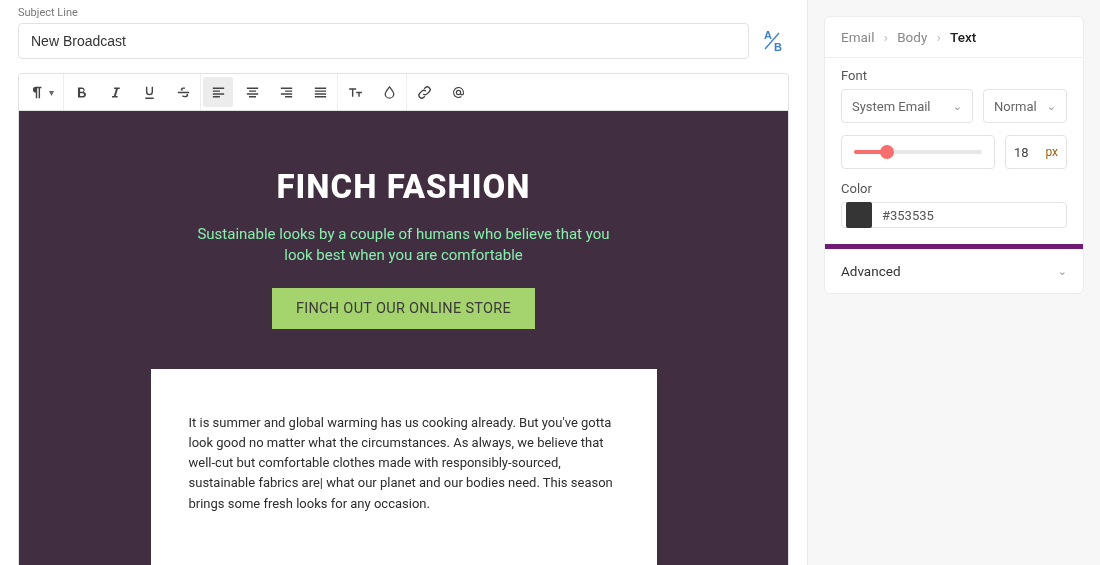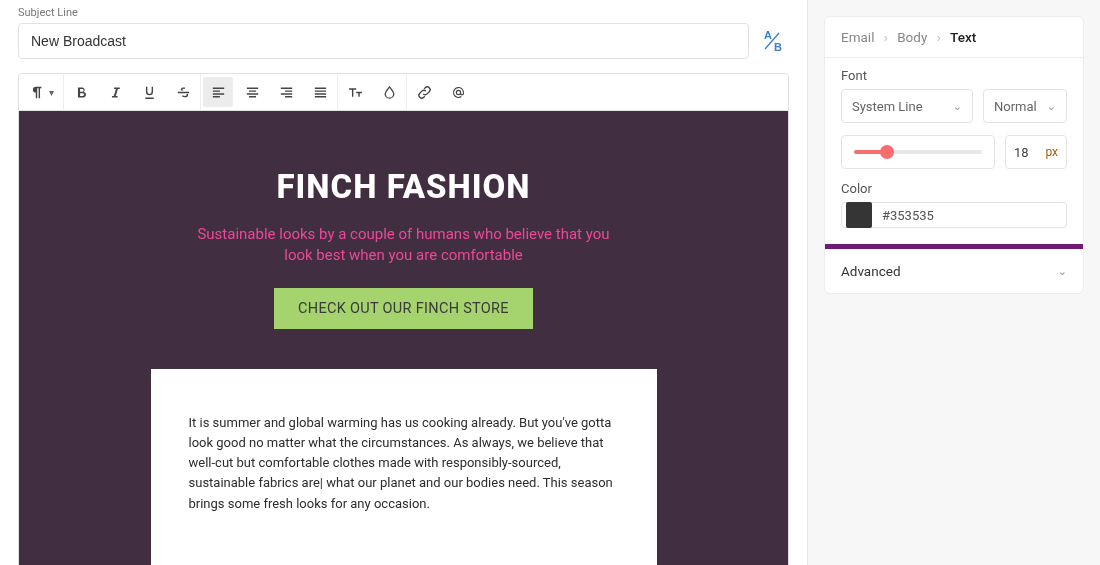--- a/index.html
+++ b/index.html
@@ -19,21 +19,21 @@
   .tb-group:last-child{border-right:none;}
   .tb-btn { width: 30px; height: 30px; background: transparent; border: none; border-radius: 3px; margin: 0 2px; display:flex; align-items:center; justify-content:center; cursor:pointer; color:#444; }
   .tb-btn.active { background: #ececec; }
   .tb-btn svg { width: 17px; height: 17px; }
   .tb-para { width:40px; gap:2px;}
   .chev{font-size:10px;color:#666;margin-left:2px;}
 
   .canvas { border: 1px solid #e2e2e2; border-top:none; height: calc(100% - 110px); overflow:hidden; background:#412e40; }
   .hero { text-align:center; padding: 56px 40px 40px; color:#fff; }
   .hero h1{ font-size:33px; font-weight:800; letter-spacing:1px; margin-bottom:18px;text-align:center;}
-  .hero p{ font-size:15px; line-height:1.4; max-width:430px; margin:0 auto 22px; color:#ec4899;}
+  .hero p{ font-size:15px; line-height:1.4; max-width:430px; margin:0 auto 22px; color:#86efac;}
   .cta{ display:inline-block; background:#a5d36d; color:#3a3a3a; font-size:14.5px; padding:12px 24px; letter-spacing:.3px; }
   .body-card{ background:#fff; max-width:506px; margin: 0 auto; padding: 44px 38px; text-align:left;}
   .body-card p{ font-size:13px; color:#2d2d2d; line-height:1.55; margin-bottom:22px;}
   .body-card .cursor::after{content:"|"; color:#333;}
 
   .panel { background:#fff; border:1px solid #ececec; border-radius:6px; }
   .crumbs{ padding:12px 16px; border-bottom:1px solid #eee; font-size:13.5px; color:#888; }
   .crumbs .sep{ margin:0 6px; color:#bbb;}
   .crumbs .cur{ color:#222; font-weight:500;}
   .sec{ padding: 10px 16px 4px;}
@@ -146,21 +146,21 @@
               <path fill="none" stroke="currentColor" stroke-width="1.6" d="M12 15a3 3 0 1 1 0-6 3 3 0 0 1 0 6zm3-3v1.5c0 1 .7 1.8 1.8 1.8S19 14.5 19 13v-1a7 7 0 1 0-3 5.7"></path>
             </svg>
           </button>
       </div>
     </div>
 
     <div class="canvas">
       <div class="hero">
         <h1>FINCH FASHION</h1>
         <p>Sustainable looks by a couple of humans who believe that you look best when you are comfortable</p>
-        <span class="cta">CHECK OUT OUR FINCH STORE</span>
+        <span class="cta">FINCH OUT OUR ONLINE STORE</span>
       </div>
       <div class="body-card">
         <p><span>It is summer and global warming has us cooking already. But you've gotta look good no matter what the circumstances. As always, we believe that well-cut but comfortable clothes made with responsibly-sourced, sustainable fabrics are</span><span class="cursor"></span><span> what our planet and our bodies need. This season brings some fresh looks for any occasion.</span></p>
 
       </div>
     </div>
   </div>
 
   <div class="side">
     <div class="panel">
@@ -168,21 +168,21 @@
         <span>Email</span>
         <span class="sep">›</span>
         <span>Body</span>
         <span class="sep">›</span>
         <span class="cur">Text</span>
       </div>
       <div class="sec">
         <div class="sec-label">Font</div>
         <div class="row">
           <div class="select">
-            <span>System Line</span>
+            <span>System Email</span>
               <span class="chev2">⌄</span>
           </div>
           <div class="select small">
             <span>Normal</span>
               <span class="chev2">⌄</span>
           </div>
         </div>
         <div class="row">
           <div class="slider-wrap">
             <div class="slider">

